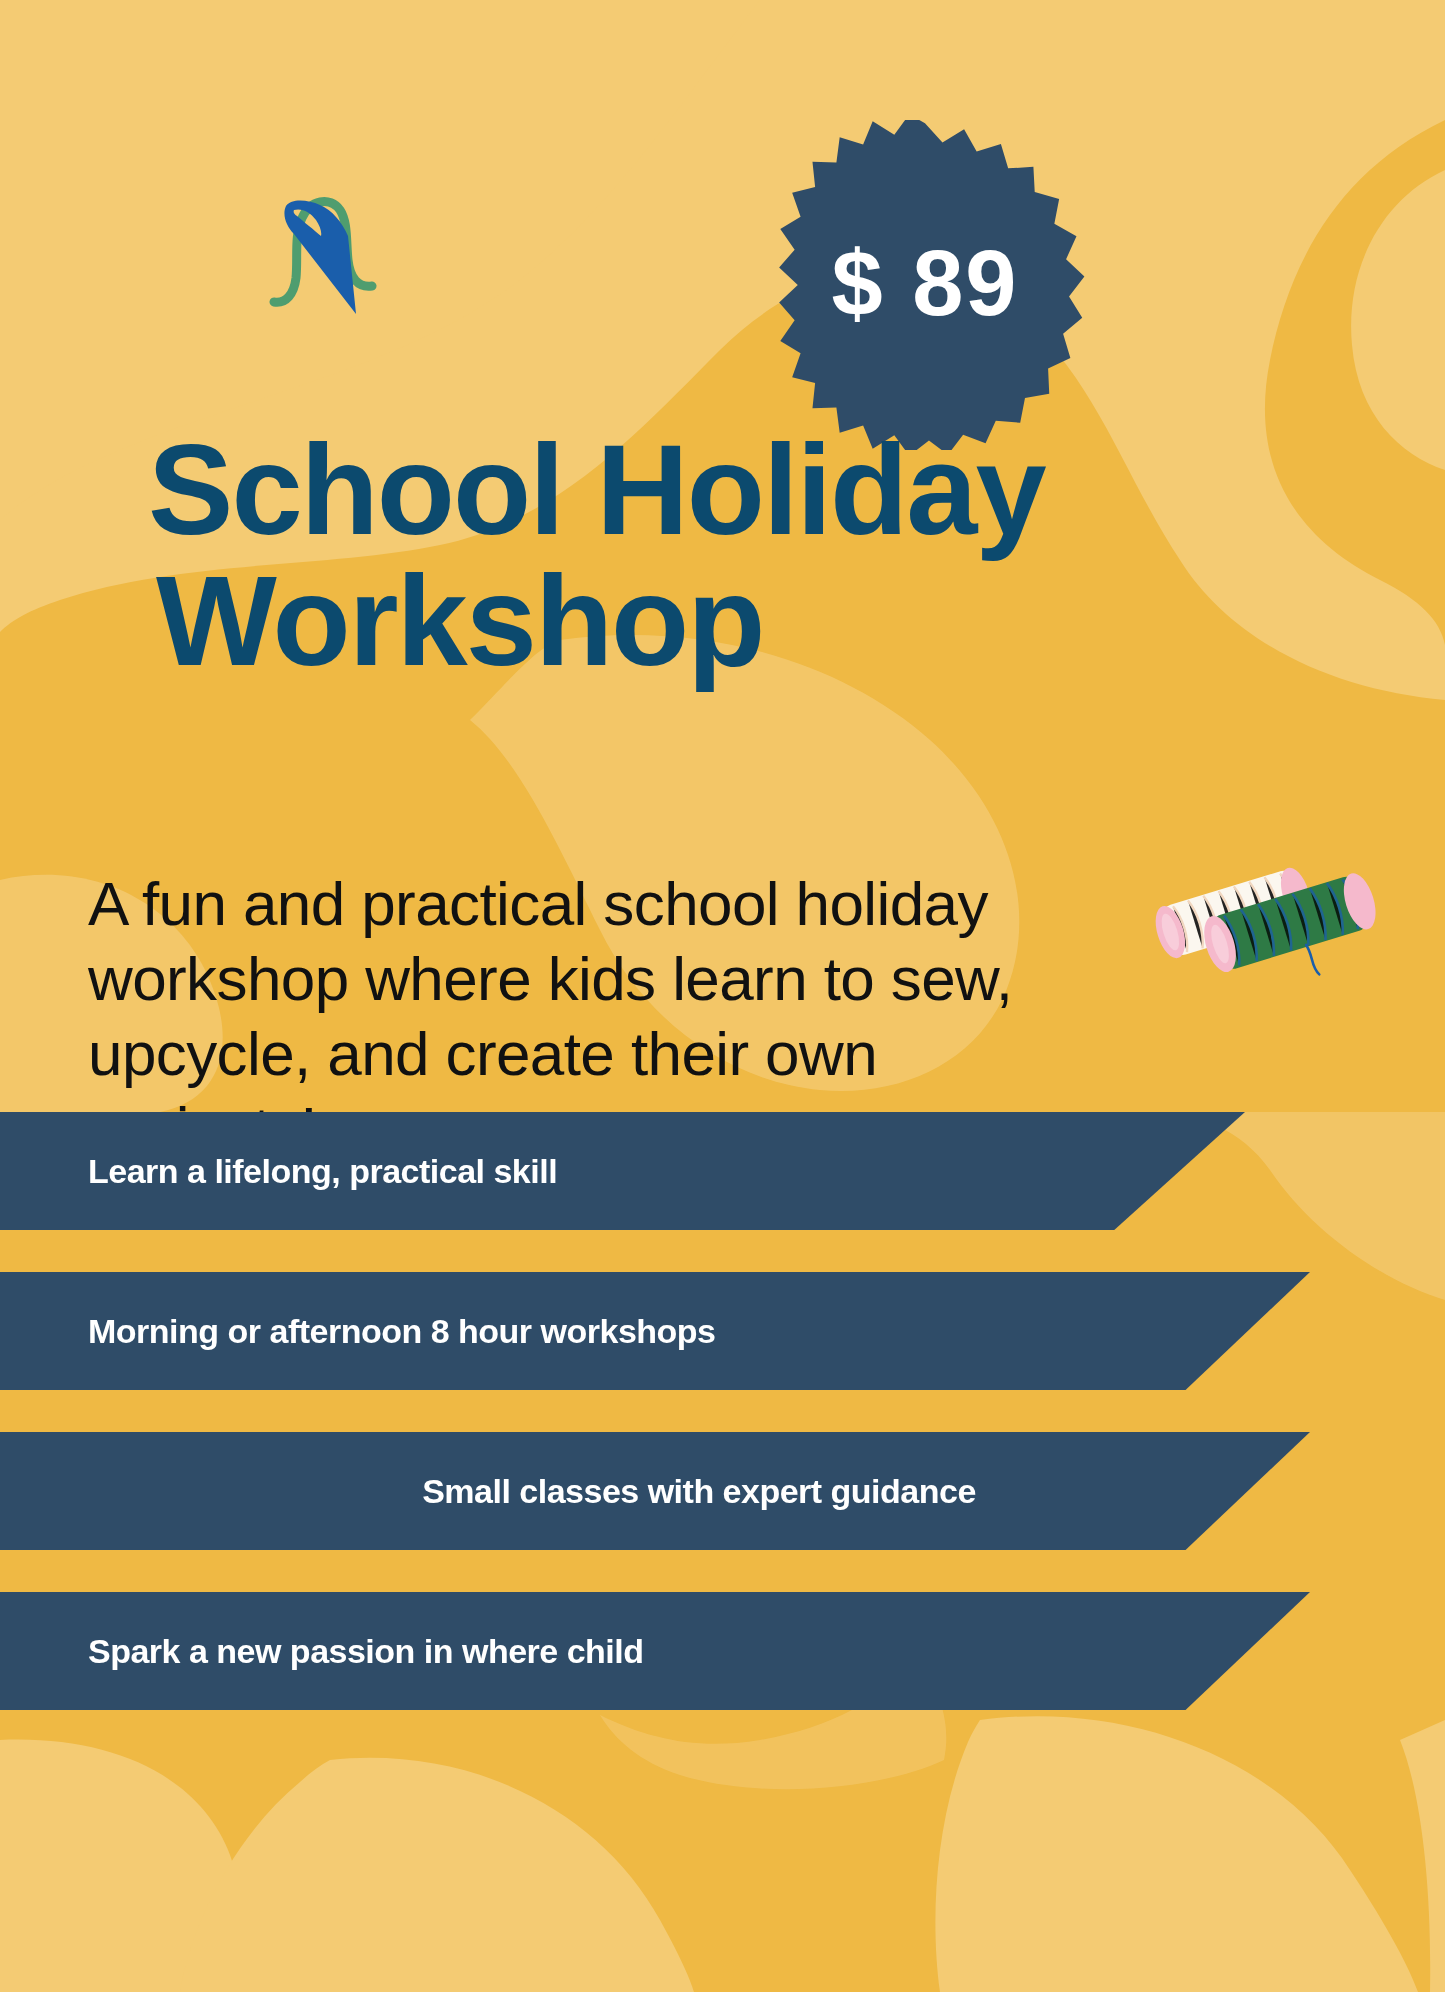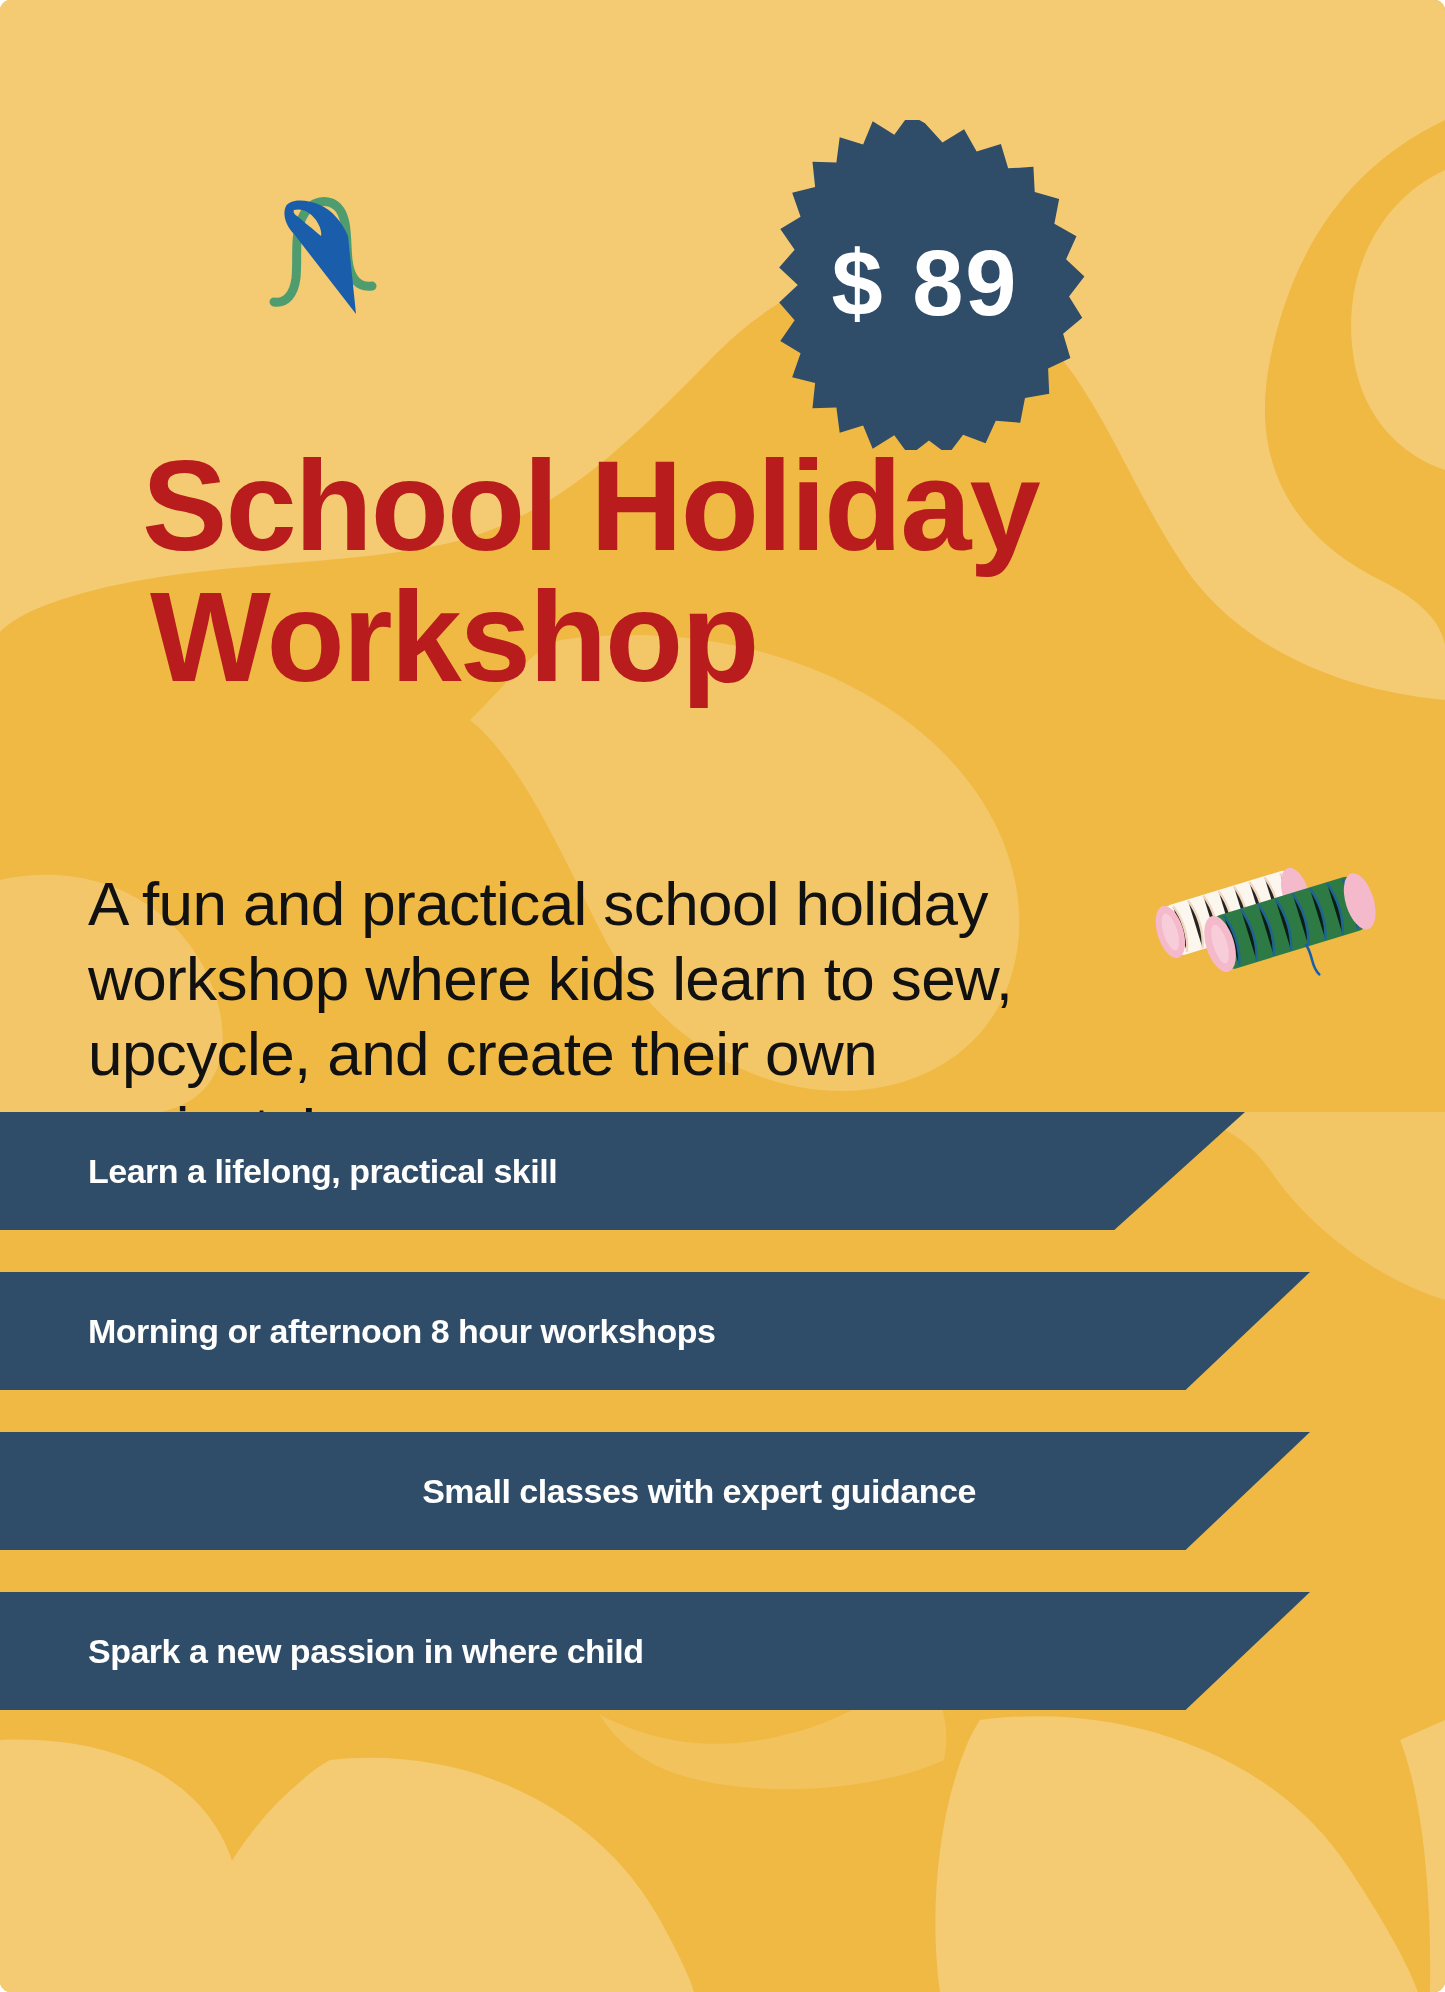--- a/index.html
+++ b/index.html
@@ -6,21 +6,20 @@
   html, body {
     width:1445px; height:1992px;
     font-family:"Liberation Sans", sans-serif;
     overflow:hidden;
   }
   #poster {
     position:relative;
     width:1445px; height:1992px;
     background:#efb944;
     overflow:hidden;
-    border-radius:11px;
   }
 
   
   #bg { position:absolute; inset:0; width:100%; height:100%; }
 
   
   #logo {
     position:absolute;
     left:252px; top:178px;
     width:160px; height:140px;
@@ -40,28 +39,27 @@
     font-size:92px;
     font-weight:bold;
     letter-spacing:2px;
     font-family:"Liberation Sans", sans-serif;
     transform:translateY(-2px);
   }
 
   
   #headline {
     position:absolute;
-    left:142px; top:425px;
+    left:148px; top:425px;
     width:1160px;
-    color:#b91c1c;
+    color:#0c4a6e;
     font-size:128px;
     font-weight:bold;
     line-height:1.02;
     letter-spacing:-2px;
-    margin-top:16px;
   }
   #headline .ln { display:block; }
   #headline .ln2 { padding-left:8px; }
 
   
   #lede {
     position:absolute;
     left:88px; top:866px;
     width:960px;
     color:#111111;

